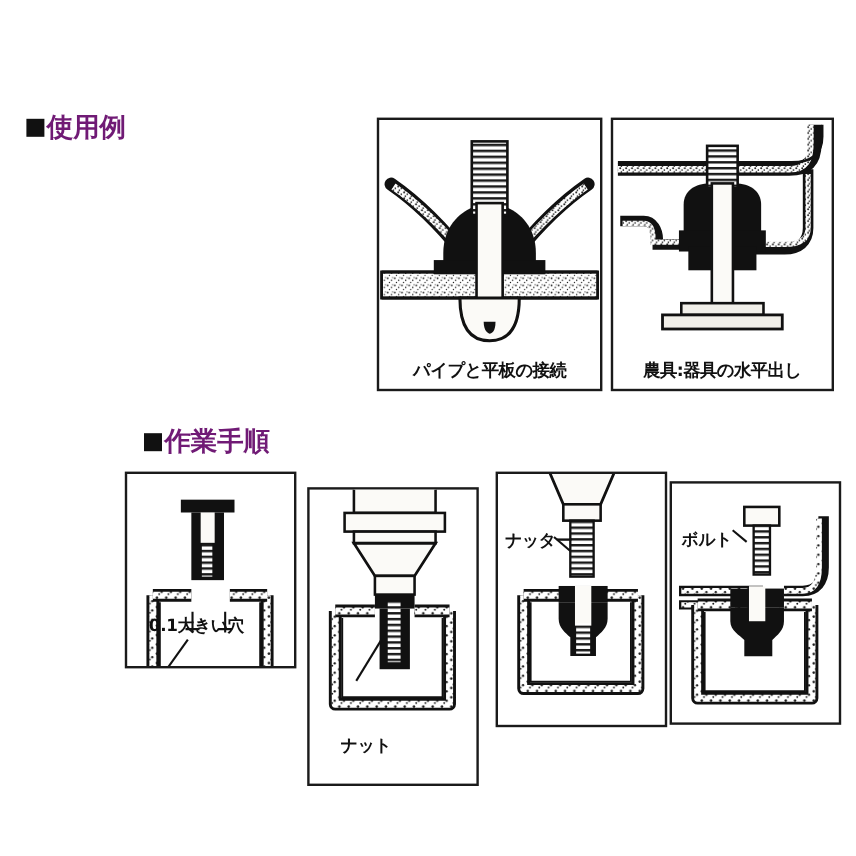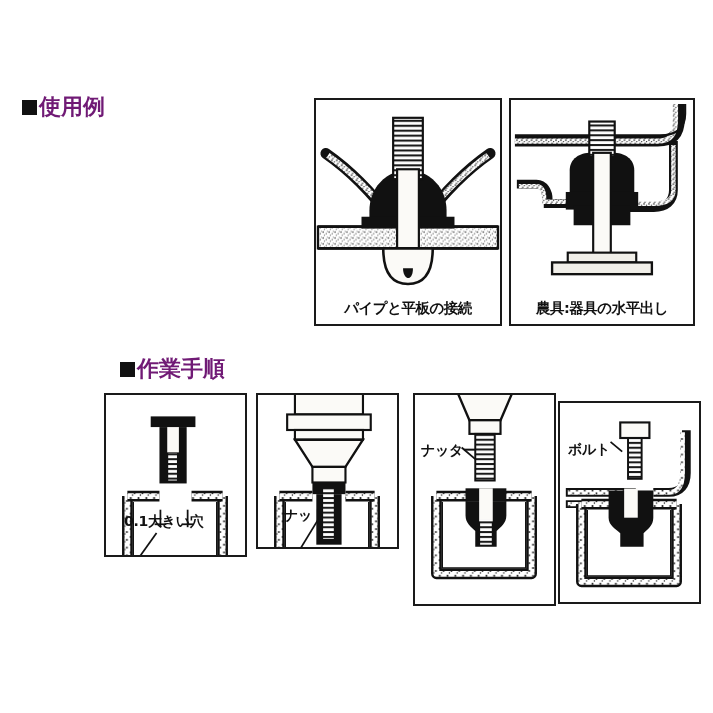--- a/index.html
+++ b/index.html
@@ -75,21 +75,21 @@
     letter-spacing: -0.3px;
   }
 
   
   #panel-usage-1 { left: 106px;  top: 98px;  width: 200px; height: 228px; }
   #panel-usage-2 { left: 314px;  top: 98px;  width: 188px; height: 228px; }
   #panel-usage-3 { left: 509px;  top: 98px;  width: 186px; height: 228px; }
 
   
   #panel-step-1 { left: 104px; top: 393px; width: 143px; height: 164px; }
-  #panel-step-2 { left: 256px; top: 393px; width: 143px; height: 156px; }
+  #panel-step-2 { left: 256px; top: 406px; width: 143px; height: 249px; }
   #panel-step-3 { left: 383px; top: 393px; width: 143px; height: 213px; margin-left: 30px; }
   #panel-step-4 { left: 558px; top: 401px; width: 143px; height: 203px; }
 
   svg { display: block; }
 </style>
 </head>
 <body>
 
 <div class="page">
 

